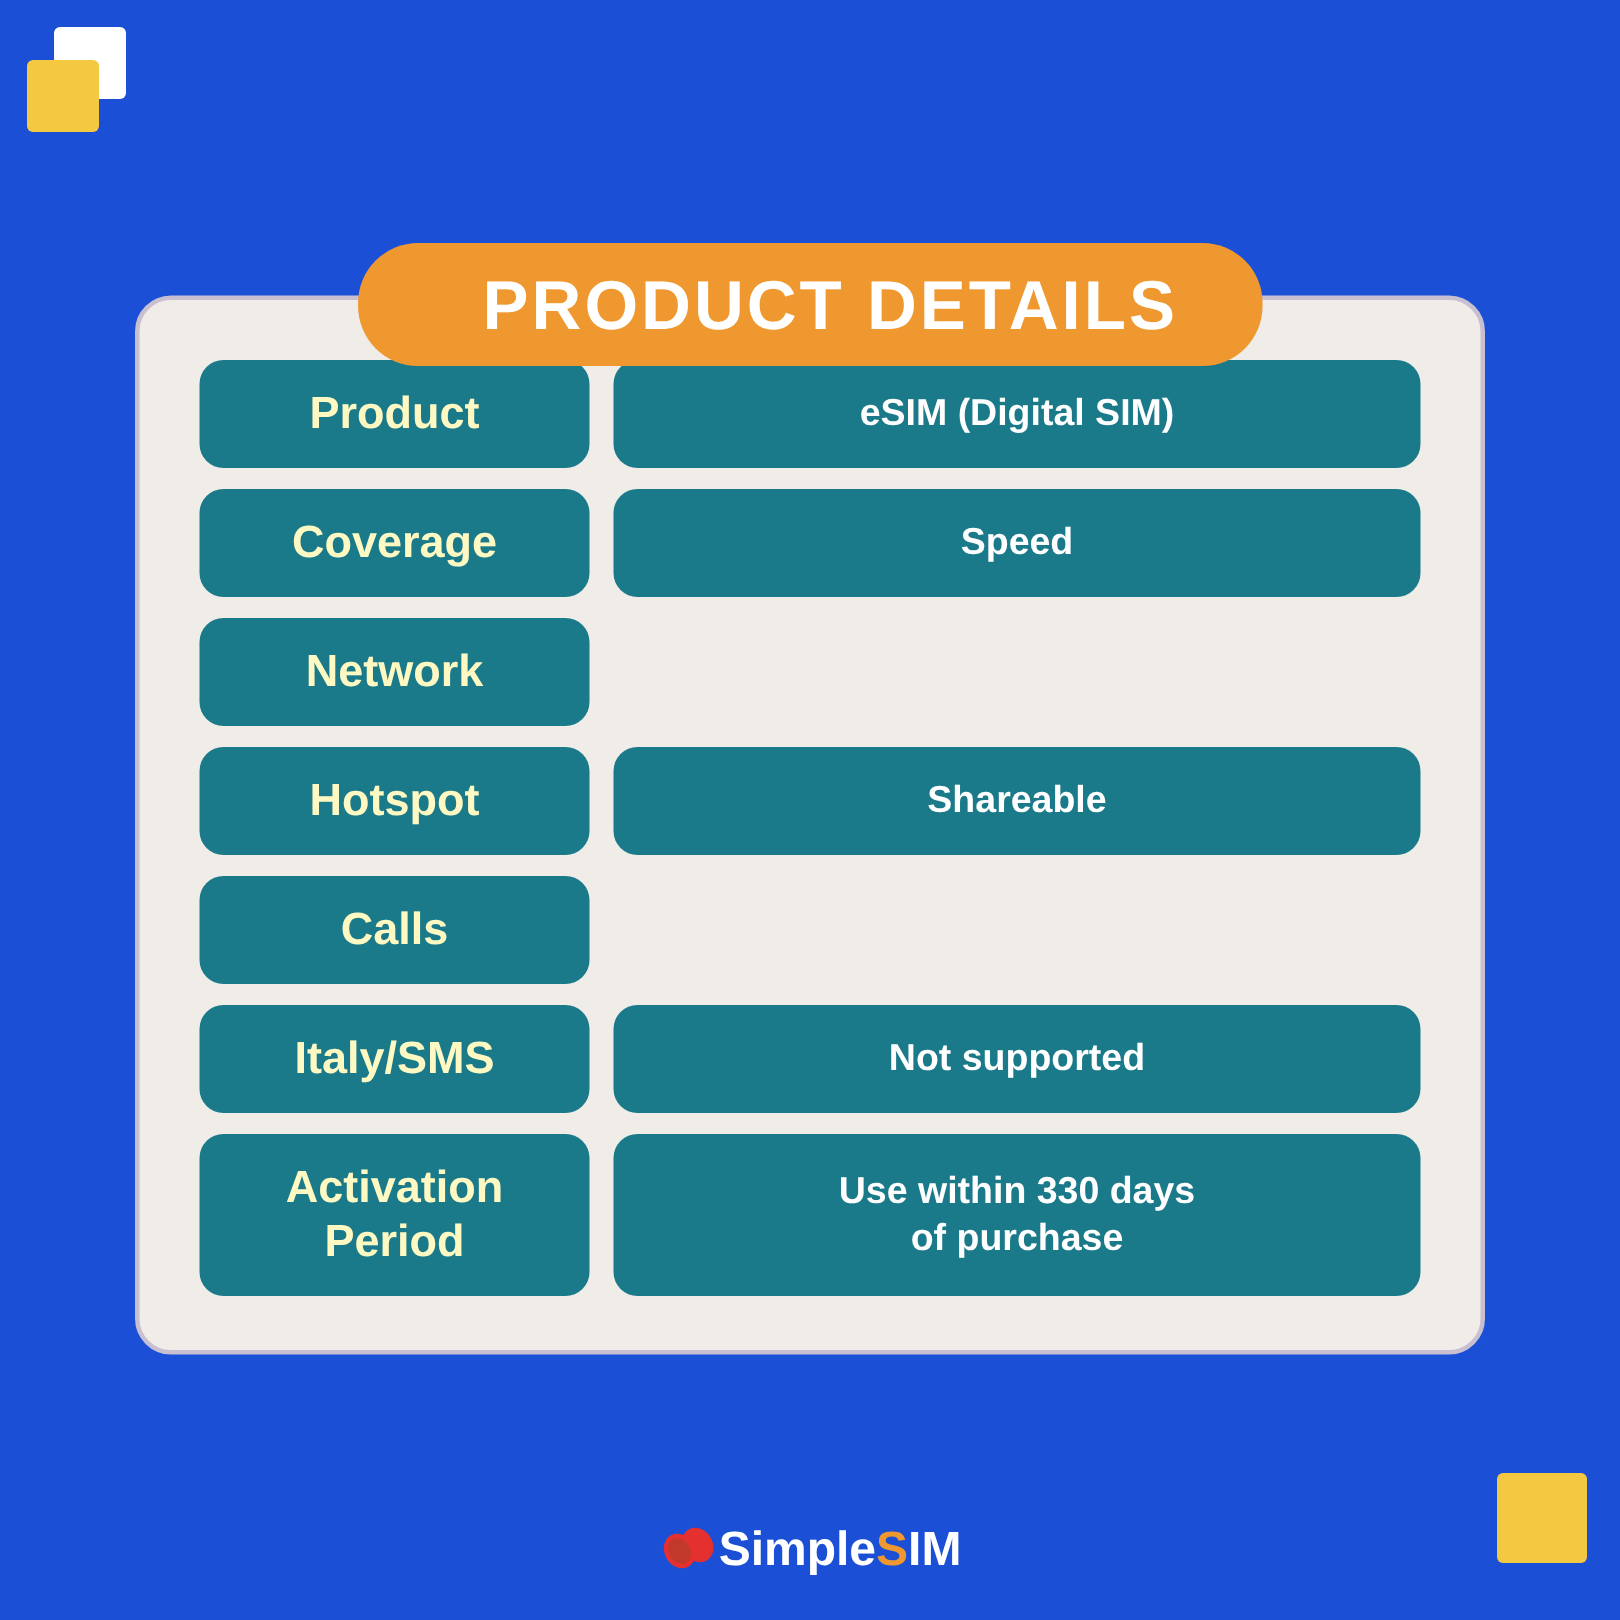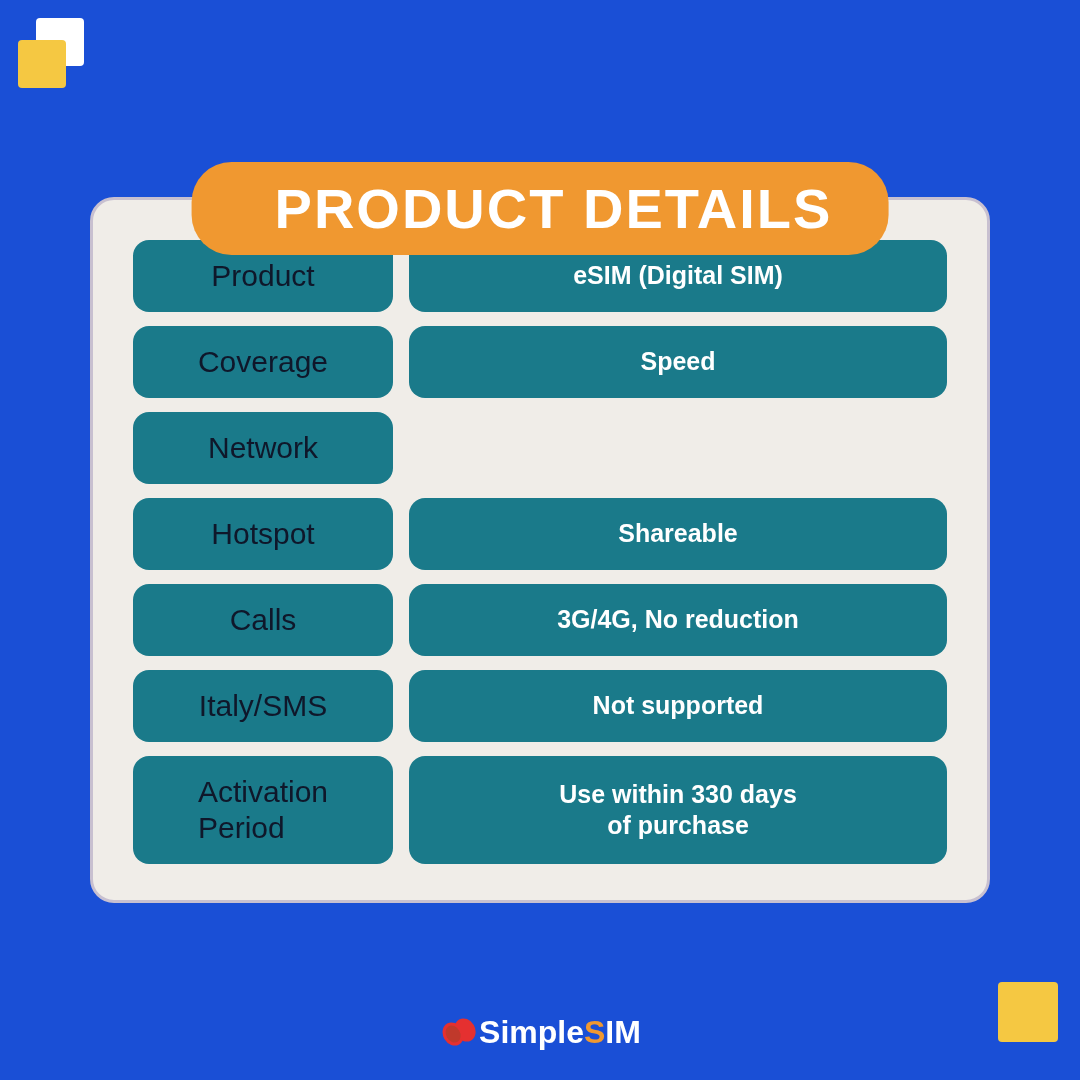--- a/index.html
+++ b/index.html
@@ -75,21 +75,21 @@
       left: 50%;
       transform: translateX(-50%);
       background: #f09830;
       border-radius: 40px;
       padding: 14px 56px;
       white-space: nowrap;
     }
 
     .title-text {
       color: white;
-      font-size: 56px;
+      font-size: 46px;
       font-weight: 900;
       letter-spacing: 2px;
       text-transform: uppercase;
       margin-left: 27px;
     }
 
     .rows {
       display: flex;
       flex-direction: column;
       gap: 14px;
@@ -108,24 +108,24 @@
       border-radius: 16px;
       width: 260px;
       min-width: 260px;
       display: flex;
       align-items: center;
       justify-content: center;
       padding: 18px 16px;
     }
 
     .label-text {
-      color: #0f172a;
+      color: #fef9c3;
       font-size: 30px;
-      font-weight: 400;
-      text-align: left;
+      font-weight: 700;
+      text-align: center;
       line-height: 1.2;
     }
 
     .value-cell {
       background: #1a7a8a;
       border-radius: 16px;
       flex: 1;
       display: flex;
       align-items: center;
       justify-content: center;
@@ -213,23 +213,20 @@
         <div class="label-cell">
           <span class="label-text" style="white-space: pre-line;">Hotspot</span>
         </div>
         <div class="value-cell">
           <span class="value-text" style="white-space: pre-line;">Shareable</span>
         </div>
       </div>
       <div class="row">
         <div class="label-cell">
           <span class="label-text" style="white-space: pre-line;">Calls</span>
-        </div>
-        <div class="value-cell">
-          <span class="value-text" style="white-space: pre-line;">3G/4G, No reduction</span>
         </div>
       </div>
       <div class="row">
         <div class="label-cell">
           <span class="label-text" style="white-space: pre-line;">Italy/SMS</span>
         </div>
         <div class="value-cell">
           <span class="value-text" style="white-space: pre-line; text-align: right;">Not supported</span>
         </div>
       </div>

